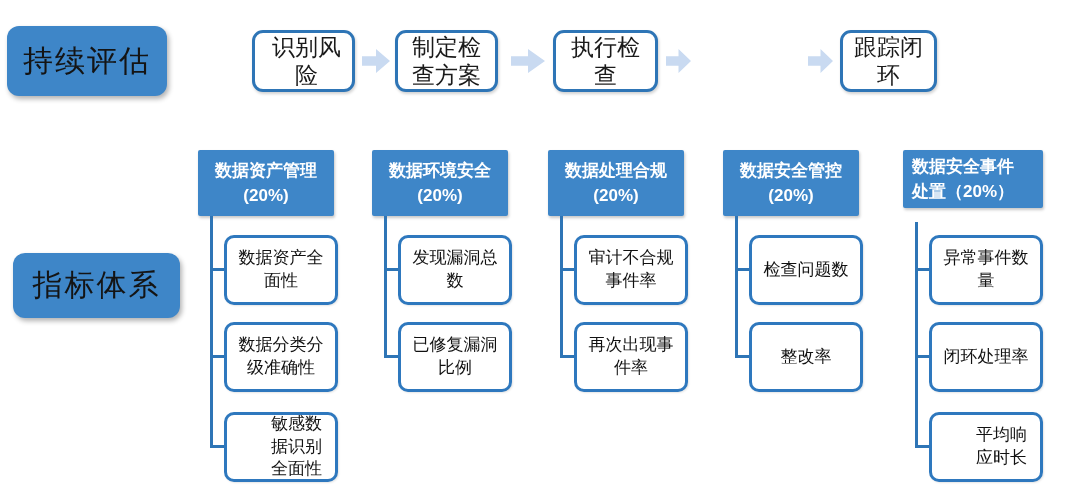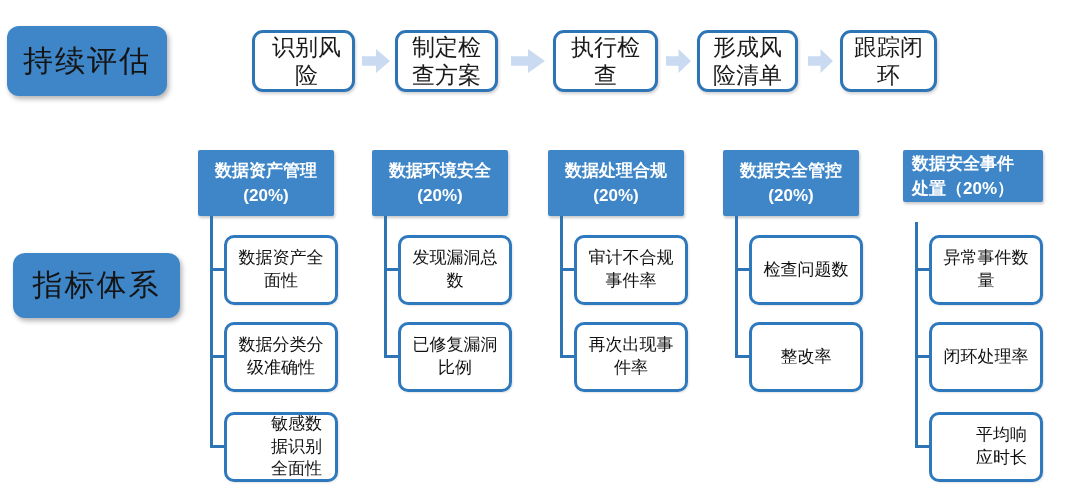--- a/index.html
+++ b/index.html
@@ -86,21 +86,21 @@
     line-height: 1.5;
     display: flex;
     align-items: center;
     justify-content: center;
     text-align: center;
     white-space: pre-line;
     box-shadow: 1px 2px 3px rgba(0,0,0,0.22);
     box-sizing: border-box;
   }
   #col5 .col-header {
-    width: 140px; height: 52px;
+    width: 140px; height: 58px;
     justify-content: flex-start;
     text-align: right;
     padding-left: 9px;
   }
 
   .vline { position: absolute; left: 12px; width: 3px; background: #2E75B6; }
   #col1 .vline { top: 66px; height: 232px; }
   #col2 .vline, #col3 .vline, #col4 .vline { top: 66px; height: 142px; }
   #col5 .vline { top: 72px; height: 226px; }
 
@@ -133,21 +133,20 @@
 <div class="stage">
 
   <div class="big-label" id="label-process">持续评估</div>
 
   <div class="flow-step" id="step1">识别风险</div>
   <div class="arrow" id="arrow1"></div>
   <div class="flow-step" id="step2">制定检查方案</div>
   <div class="arrow" id="arrow2"></div>
   <div class="flow-step" id="step3">执行检查</div>
   <div class="arrow" id="arrow3"></div>
-  <div class="flow-step" id="step4">形成风险清单</div>
   <div class="arrow" id="arrow4"></div>
   <div class="flow-step" id="step5">跟踪闭环</div>
 
   <div class="big-label" id="label-indicator">指标体系</div>
 
   <div class="column" id="col1">
     <div class="col-header">数据资产管理
 (20%)</div>
     <div class="vline"></div>
     <div class="stub s1"></div>

